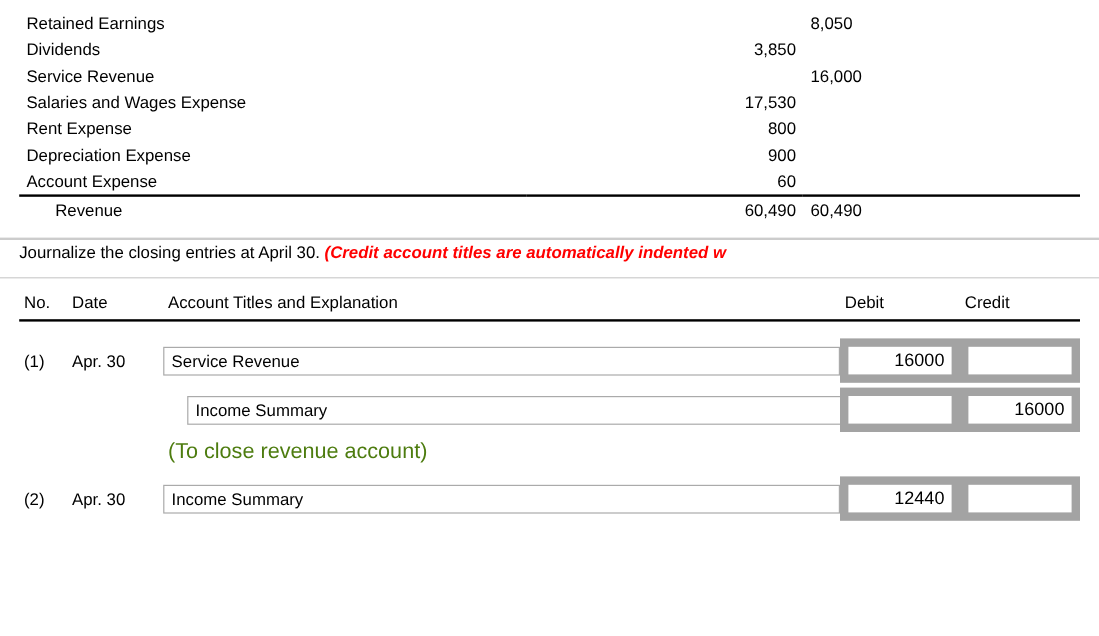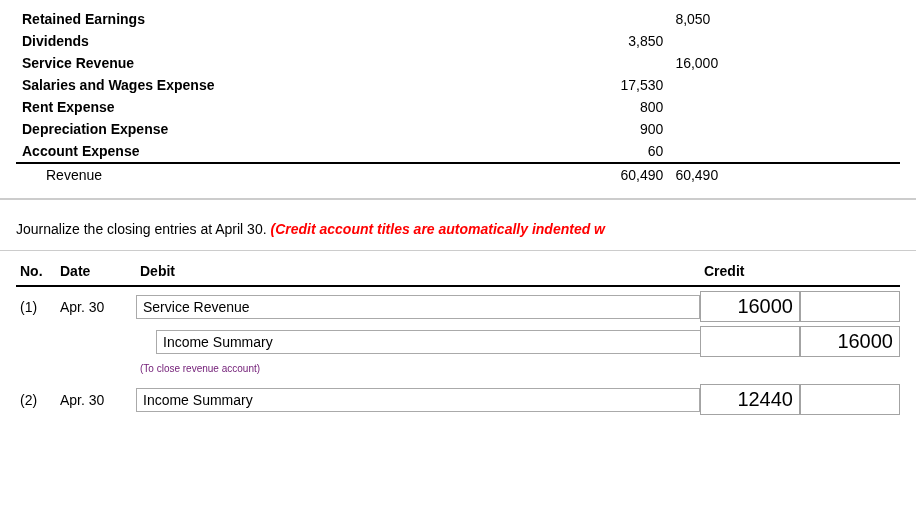--- a/index.html
+++ b/index.html
@@ -16,51 +16,51 @@
       border-bottom: 2px solid #ccc;
     }
     table.ledger {
       width: 100%;
       border-collapse: collapse;
     }
     table.ledger td {
       padding: 3px 6px;
       vertical-align: top;
     }
-    .col-account { width: 220px; font-weight: bold; }
+    .col-account { width: 220px; }
     .col-debit { width: 120px; text-align: right; }
     .col-credit { width: 120px; text-align: left; }
     .totals-row td {
       border-top: 2px solid #000;
       font-weight: normal;
       padding-top: 4px;
     }
     .totals-label { padding-left: 30px !important; }
 
     .instruction-row {
-      padding: 19px 16px 10px 16px;
+      padding: 0 16px 10px 16px;
       border-bottom: 1px solid #ccc;
       line-height: 1.5;
     }
     .instruction-row .highlight {
       color: red;
       font-style: italic;
       font-weight: bold;
     }
 
     .journal-section {
       padding: 10px 16px;
     }
     .journal-header {
       display: grid;
       grid-template-columns: 40px 80px 1fr 100px 100px;
-      font-weight: bold;
+      font-weight: normal;
       border-bottom: 2px solid #000;
       padding-bottom: 4px;
-      margin-bottom: 4px;
+      margin-bottom: 14px;
     }
     .journal-header span { padding: 2px 4px; }
 
     .journal-entry {
       margin-bottom: 8px;
     }
     .entry-row {
       display: grid;
       grid-template-columns: 40px 80px 1fr 100px 100px;
       align-items: center;
@@ -70,31 +70,31 @@
     .entry-row input[type="text"] {
       width: 100%;
       border: 1px solid #aaa;
       padding: 3px 6px;
       font-size: 14px;
       font-family: Arial, sans-serif;
     }
     .entry-row .debit-cell input,
     .entry-row .credit-cell input {
       width: 100%;
-      border: 1px solid #a3a3a3;
+      border: 7px solid #a3a3a3;
       padding: 3px 6px;
-      font-size: 20px;
+      font-size: 15px;
       text-align: right;
       font-family: Arial, sans-serif;
     }
     .closing-note {
       grid-column: 3;
       padding: 2px 4px 2px 14px;
-      font-size: 10px;
-      color: #701a75;
+      font-size: 18px;
+      color: #4d7c0f;
     }
     .indent-account input {
       margin-left: 20px;
       width: calc(100% - 20px);
     }
   </style>
 </head>
 <body>
 
 <div class="top-table-section">
@@ -149,20 +149,21 @@
 
 <div class="instruction-row">
   <span>Journalize the closing entries at April 30.</span>
   <span class="highlight">(Credit account titles are automatically indented w</span>
 </div>
 
 <div class="journal-section">
   <div class="journal-header">
     <span>No.</span>
     <span>Date</span>
+    <span>Account Titles and Explanation</span>
     <span>Debit</span>
     <span>Credit</span>
   </div>
 
   <div class="journal-entry">
     <div class="entry-row">
       <span>(1)</span>
       <span>Apr. 30</span>
       <div>
         <input type="text" value="Service Revenue" style="">

